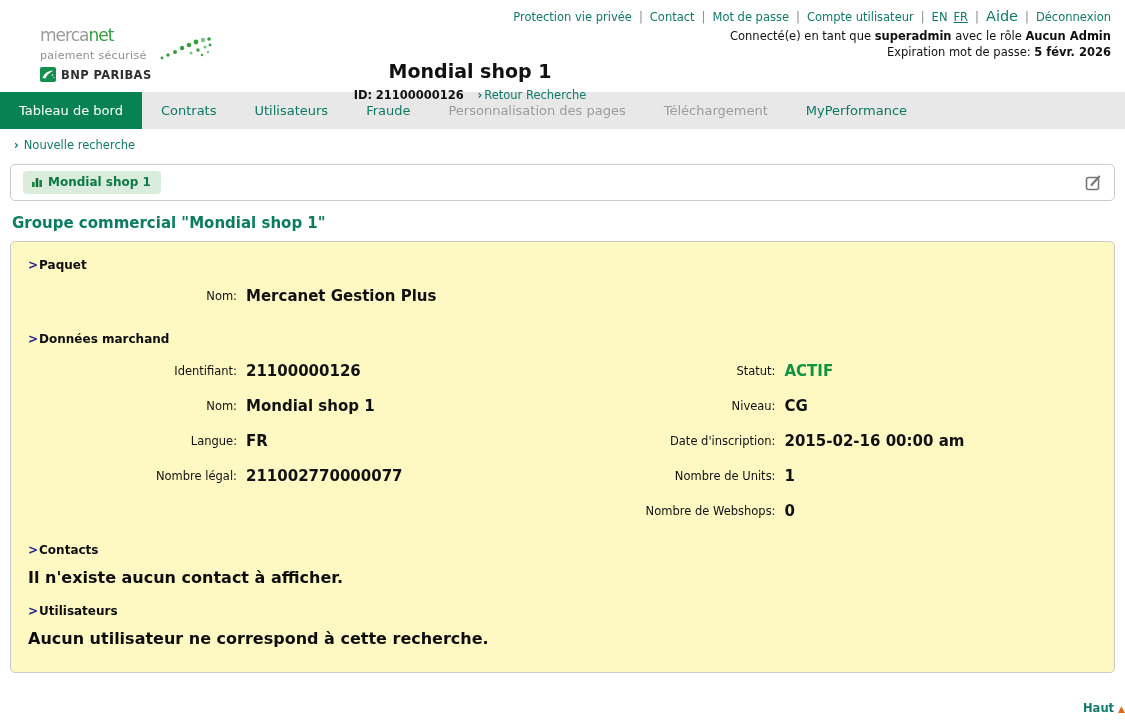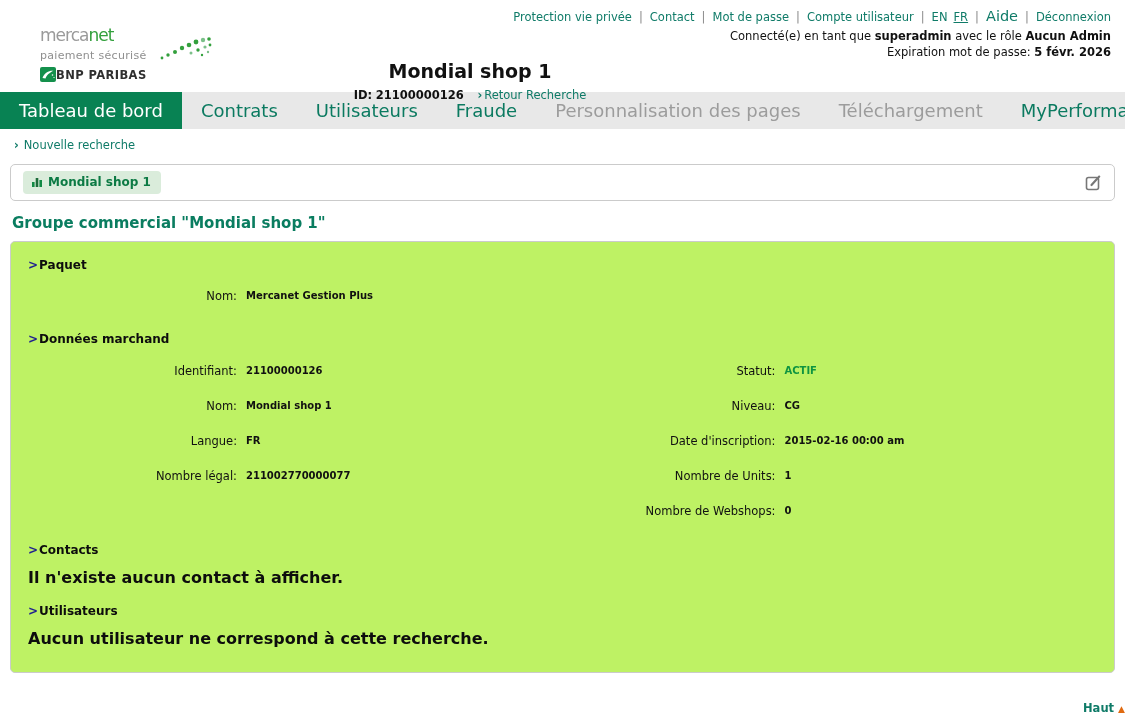--- a/index.html
+++ b/index.html
@@ -37,36 +37,36 @@
   }
   .session-line b, .expiry-line b { font-weight: bold; }
 
   
   .logo { position: absolute; left: 40px; top: 22px; width: 160px; cursor: pointer; }
   .wordmark { font-size: 17px; letter-spacing: -1px; line-height: 26px; position: relative; }
   .wordmark .gray { color: #9a9a9a; }
   .wordmark .green { color: #33a03d; }
   .logo-dots { position: absolute; left: 118px; top: 14px; }
   .tagline { font-size: 11px; color: #8f8f8f; margin-top: 1px; letter-spacing: 0.3px; }
-  .bank-row { display: flex; align-items: center; margin-top: 5px; }
+  .bank-row { display: flex; align-items: center; margin-top: 5px; gap: 5px; }
   .bank-name { font-size: 11.5px; font-weight: bold; color: #2f2f2f; letter-spacing: 0.4px; }
 
   
   .title-block { position: absolute; left: 340px; top: 60px; width: 260px; text-align: center; }
   .shop-title { font-size: 19px; font-weight: bold; color: #111; }
   .id-line { margin-top: 6px; font-size: 11.5px; white-space: nowrap; }
   .id-line .id-lab, .id-line .id-val { font-weight: bold; color: #111; }
   .back-link { color: #0f7b68; margin-left: 10px; }
   .back-link .chev { font-weight: bold; margin-right: 2px; }
 
   
   .nav { height: 37px; background: #e8e8e8; display: flex; align-items: stretch; }
   .nav-tab {
     display: flex; align-items: center; padding: 16px 19px;
-    font-size: 18px; color: #0b7a60; cursor: pointer; white-space: nowrap;
+    font-size: 13px; color: #0b7a60; cursor: pointer; white-space: nowrap;
   }
   .nav-tab.active { background: #088253; color: #ffffff; cursor: default; }
   .nav-tab.disabled { color: #9c9c9c; cursor: default; }
 
   
   .breadcrumb {
     margin: 9px 0 0 14px; font-size: 11.5px; color: #0f7b68;
     display: inline-block; cursor: pointer;
   }
   .breadcrumb .chev { font-weight: bold; margin-right: 5px; }
@@ -84,36 +84,36 @@
   }
   .edit-btn { margin-left: auto; cursor: pointer; display: flex; align-items: center; }
 
   
   .page-heading {
     margin: 13px 0 0 12px; font-size: 15px; font-weight: bold; color: #0a7d60;
   }
 
   
   .panel {
-    margin: 9px 10px 0 10px; background: #bef264;
+    margin: 9px 10px 0 10px; background: #fef9c3;
     border: 1px solid #cbcbcb; border-radius: 5px;
     padding: 16px 0 24px 0; height: 432px;
   }
   .section-title {
     margin-left: 17px; font-size: 12px; font-weight: bold; color: #0d0d0d;
     cursor: pointer; display: inline-block;
   }
   .section-title::before { content: ">"; color: #1f1f8f; margin-right: 1px; font-weight: bold; }
 
   .field-row { display: flex; align-items: center; height: 35px; }
   .field-label {
     width: 235px; text-align: right; padding-right: 9px;
     font-size: 11.5px; color: #111; flex-shrink: 0;
   }
-  .field-value { font-size: 10px; font-weight: bold; color: #111; }
+  .field-value { font-size: 15px; font-weight: bold; color: #111; }
   .field-value.status { color: #0e9440; }
 
   .paquet-row { margin-top: 6px; margin-bottom: 19px; }
 
   .merchant-grid { display: flex; margin-top: 7px; }
   .merchant-col { width: 50%; }
   .merchant-col.right .field-label { width: 222px; }
 
   .empty-msg {
     margin: 11px 0 17px 17px; font-size: 16px; font-weight: bold; color: #0d0d0d;

